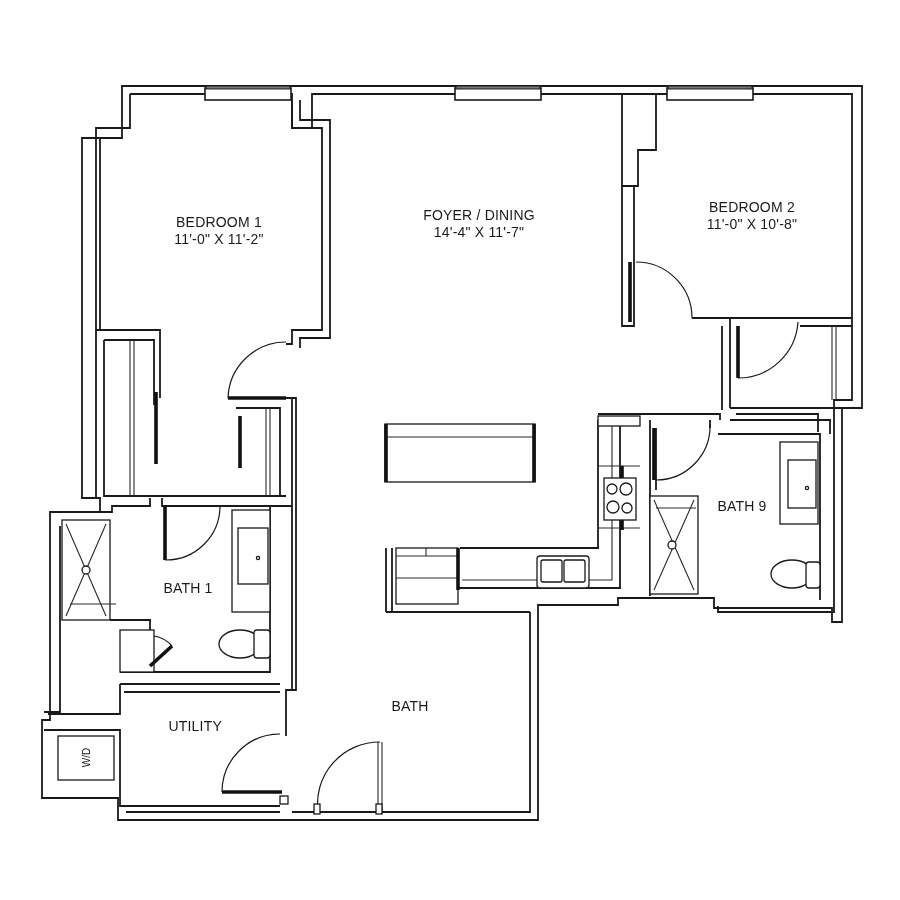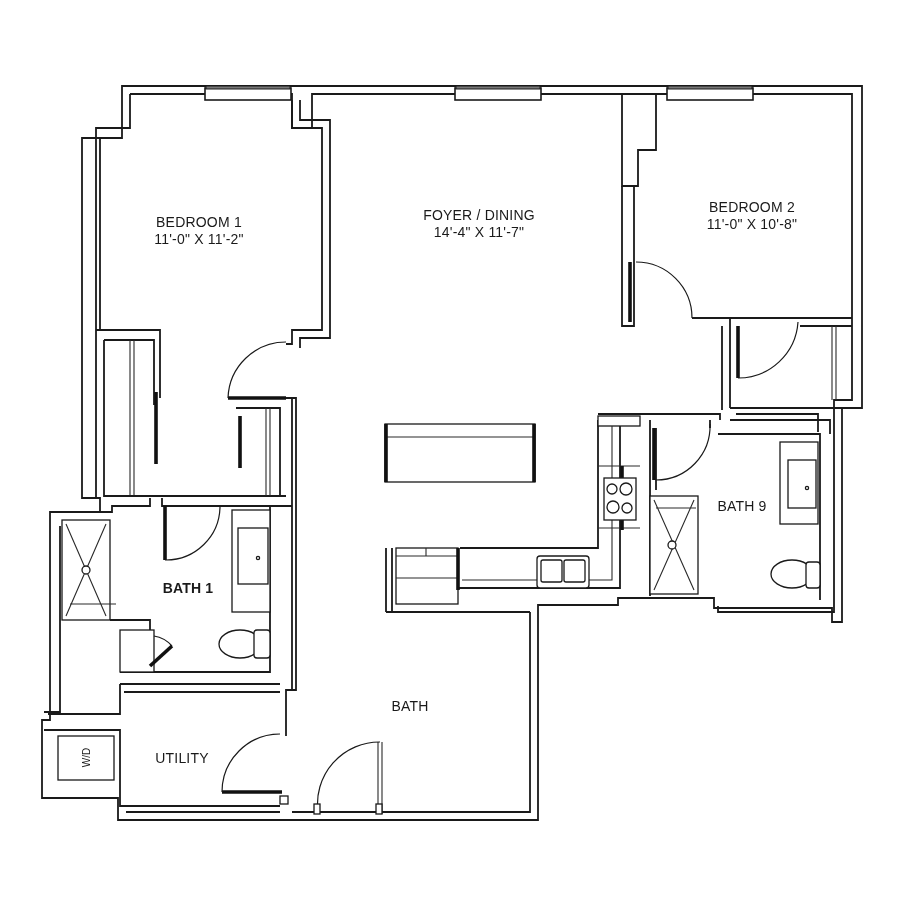--- a/index.html
+++ b/index.html
@@ -144,37 +144,37 @@
 
   <g>
     <path class="wall" d="M386,612 L530,612"></path>
     <path class="thin" d="M378,742 L378,814 M382,742 L382,814"></path>
     <path class="swing" d="M318,812 A62,62 0 0 1 380,742"></path>
     <rect class="fixture" x="314" y="804" width="6" height="10"></rect>
     <rect class="fixture" x="376" y="804" width="6" height="10"></rect>
   </g>
 </svg>
 
-<div class="label" style="left:134px; top:214px; width:130px;">
+<div class="label" style="left:154px; top:214px; width:130px;">
   <span>BEDROOM 1</span>
   <span>11'-0" X 11'-2"</span>
 </div>
 <div class="label" style="left:404px; top:207px; width:150px;">
   <span>FOYER / DINING</span>
   <span>14'-4" X 11'-7"</span>
 </div>
 <div class="label" style="left:684px; top:199px; width:136px;">
   <span>BEDROOM 2</span>
   <span>11'-0" X 10'-8"</span>
 </div>
-<div class="label" style="left:148px; top:580px; width:80px;font-weight:bold;">
+<div class="label" style="left:148px; top:580px; width:80px;">
   <span>BATH 1</span>
 </div>
 <div class="label" style="left:702px; top:498px; width:80px;">
   <span>BATH 9</span>
 </div>
 <div class="label" style="left:370px; top:698px; width:80px;">
   <span>BATH</span>
 </div>
-<div class="label" style="left:142px; top:750px; width:80px;">
+<div class="label" style="left:142px; top:718px; width:80px;text-align:right;">
   <span>UTILITY</span>
 </div>
 <div class="wd" style="left:73px; top:752px; width:26px; text-align:center;">W/D</div>
 
 </body></html>

